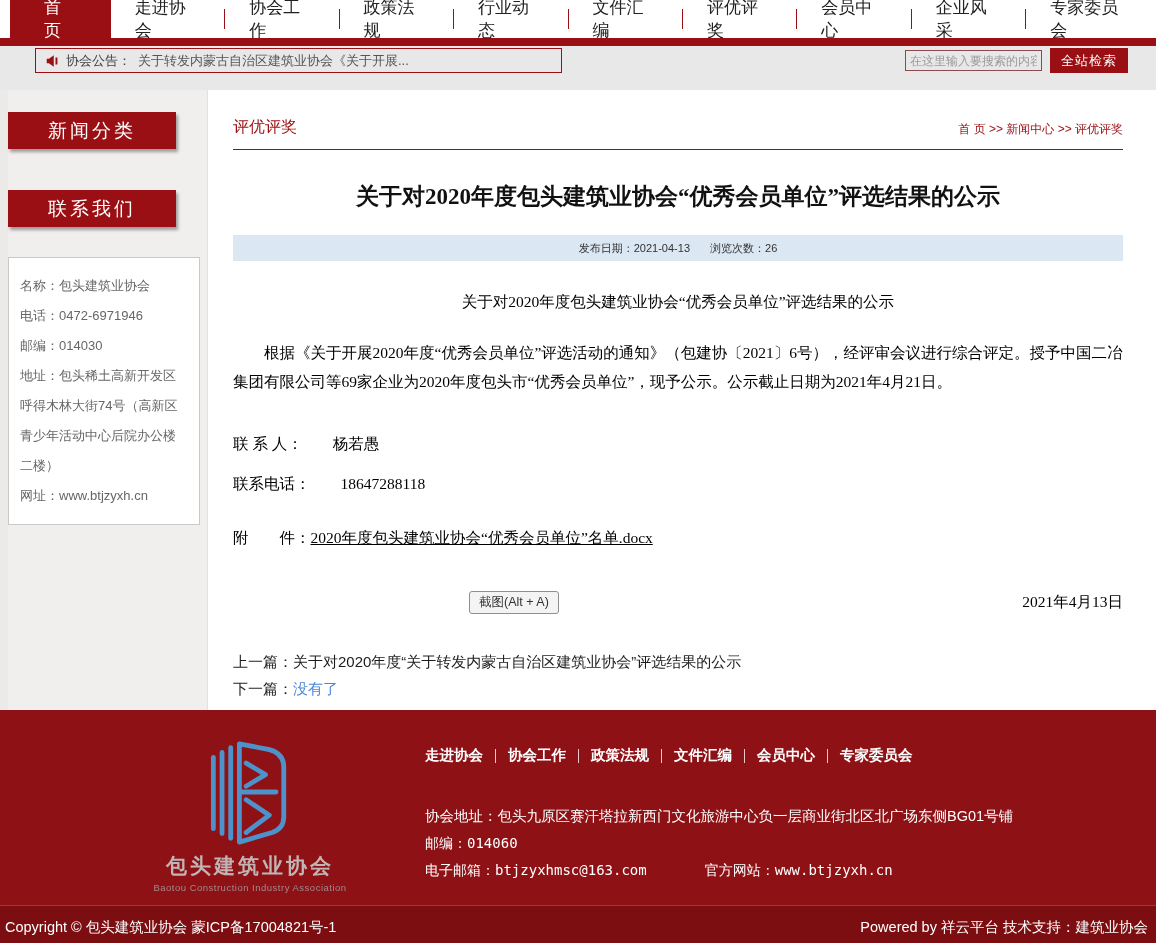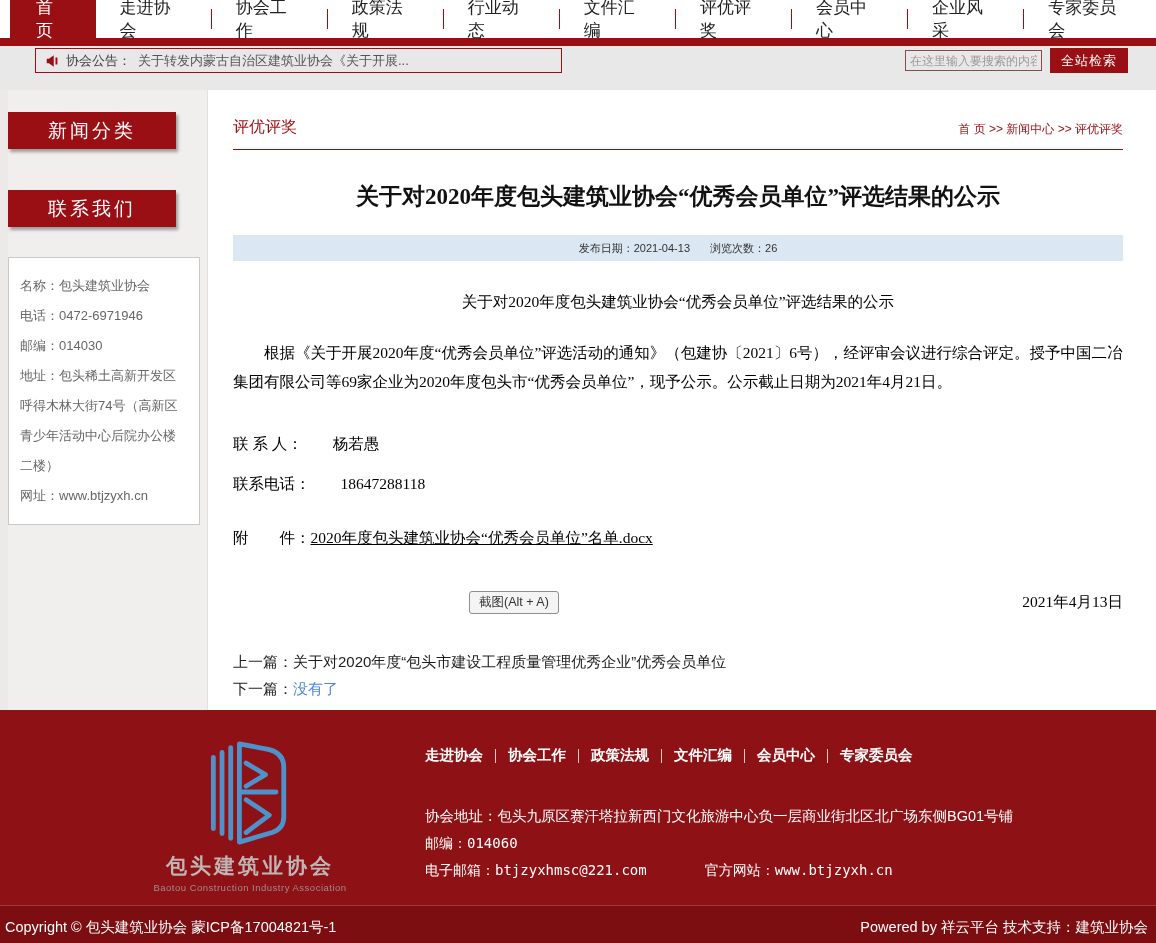--- a/index.html
+++ b/index.html
@@ -5,21 +5,21 @@
   * { margin:0; padding:0; box-sizing:border-box; }
   html,body { background:#efeeec; }
   body { width:1156px; height:943px; font-family:"Liberation Sans", sans-serif; }
   .page { width:1156px; height:943px; background:#fff; overflow:hidden; position:relative; }
 
   
   .topnav { position:relative; height:46px; background:#fff; }
   .nav-row { display:flex; align-items:stretch; height:38px; position:relative; z-index:2; }
   .nav-strip { position:absolute; left:0; bottom:0; width:100%; height:8px; background:#9a0f13; }
   .nav-item { display:flex; align-items:center; padding:0 24px; font-size:17px; color:#222; cursor:pointer; height:38px; }
-  .nav-item.active { background:#9a0f13; color:#fff; height:38px; margin-left:10px; padding:0 26px; }
+  .nav-item.active { background:#9a0f13; color:#fff; height:38px; margin-left:10px; padding:0 34px; }
   .vsep { width:1px; height:20px; background:#9a0f13; align-self:center; }
 
   
   .announce-bar { height:44px; background:#e9e8e8; display:flex; align-items:center; justify-content:space-between; padding:0 28px 15px 35px; }
   .announce-box { width:527px; height:25px; border:1px solid #9a0f13; display:flex; align-items:center; gap:7px; padding:0 9px; font-size:13px; color:#555; cursor:pointer; background:transparent; }
   .announce-prefix { color:#444; }
   .announce-text { white-space:nowrap; overflow:hidden; }
   .search-area { display:flex; align-items:center; gap:8px; }
   .search-input { width:137px; height:21px; border:1px solid #8d4a4d; background:transparent; font-size:12px; color:#666; padding:0 4px; }
   .search-input::placeholder { color:#9a9a9a; }
@@ -161,21 +161,21 @@
         <span>附　　件：</span><a class="attach-link">2020年度包头建筑业协会“优秀会员单位”名单.docx</a>
       </p>
 
       <div class="shot-row">
         <button class="shot-btn">截图(Alt + A)</button>
         <span class="article-date">2021年4月13日</span>
       </div>
 
       <div class="prevnext">
         <p>
-          <span>上一篇：</span><a class="prev-link">关于对2020年度“包头市建设工程质量管理优秀企业”优秀会员单位</a>
+          <span>上一篇：</span><a class="prev-link">关于对2020年度“关于转发内蒙古自治区建筑业协会”评选结果的公示</a>
         </p>
         <p>
           <span>下一篇：</span><a class="next-link">没有了</a>
         </p>
       </div>
     </main>
   </div>
 
   <footer class="footer">
     <div class="f-logo">
@@ -204,21 +204,21 @@
         <span class="fsep"></span>
         <a>文件汇编</a>
         <span class="fsep"></span>
         <a>会员中心</a>
         <span class="fsep"></span>
         <a>专家委员会</a>
       </div>
       <p class="f-addr">协会地址：包头九原区赛汗塔拉新西门文化旅游中心负一层商业街北区北广场东侧BG01号铺</p>
       <p class="f-zip">邮编：014060</p>
       <p class="f-contact">
-        <span>电子邮箱：</span><span class="f-mono">btjzyxhmsc@221.com</span><span class="f-gap"></span><span>官方网站：</span><span class="f-mono">www.btjzyxh.cn</span>
+        <span>电子邮箱：</span><span class="f-mono">btjzyxhmsc@163.com</span><span class="f-gap"></span><span>官方网站：</span><span class="f-mono">www.btjzyxh.cn</span>
       </p>
     </div>
   </footer>
 
   <div class="copyright">
     <span>Copyright © 包头建筑业协会 蒙ICP备17004821号-1</span>
     <span>Powered by 祥云平台  技术支持：建筑业协会</span>
   </div>
 
 </div>

